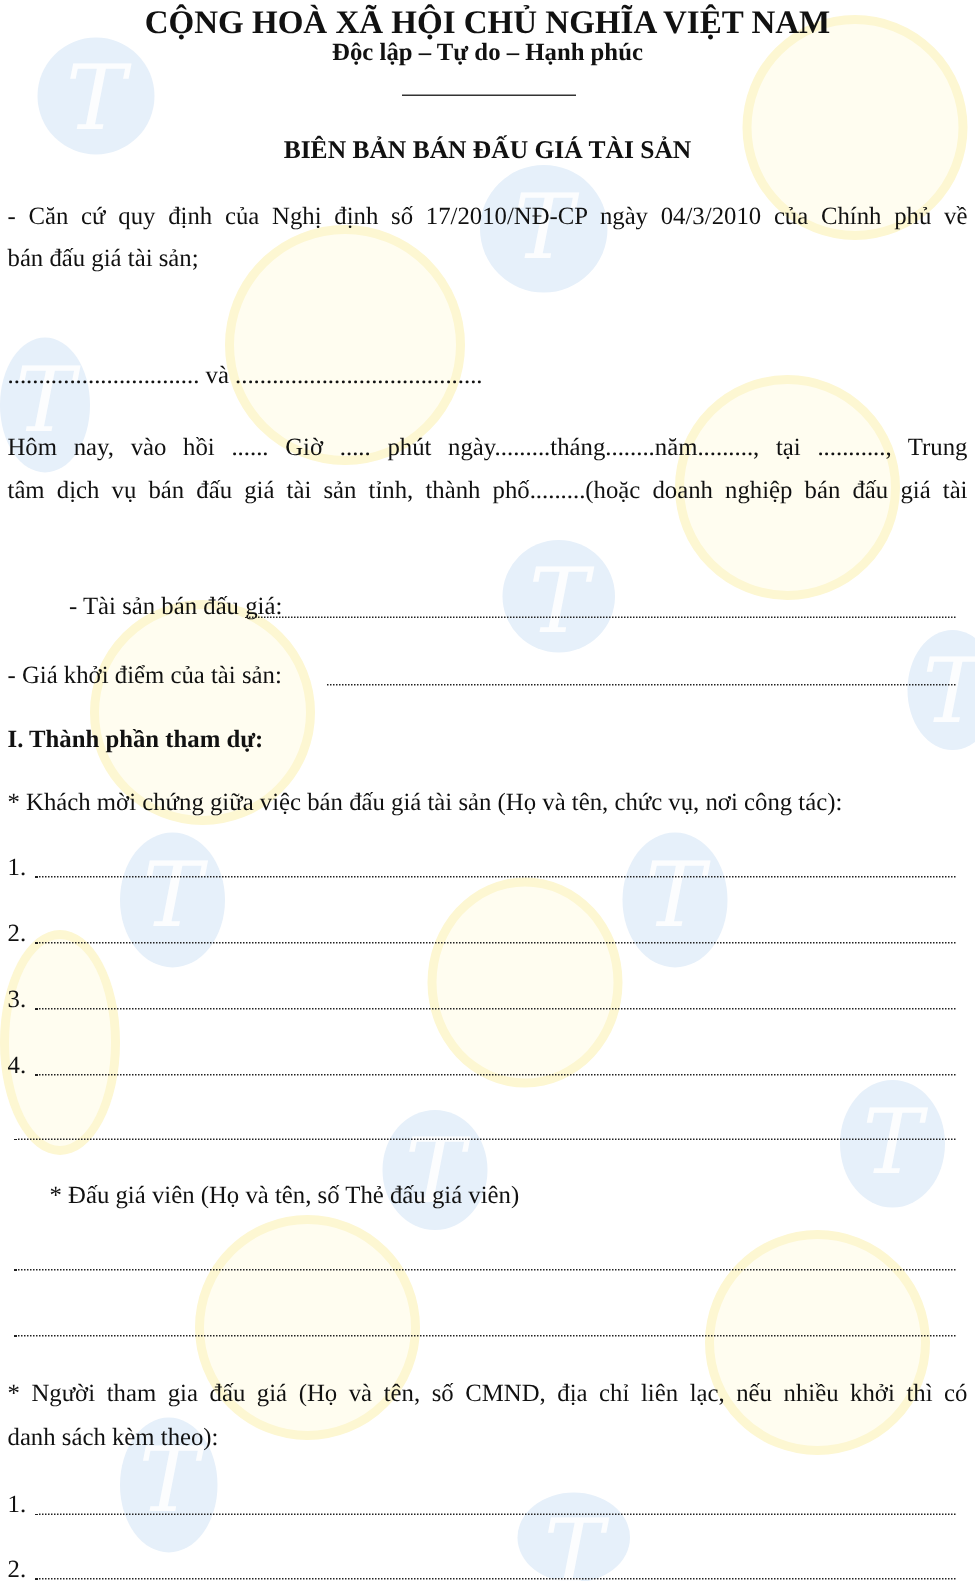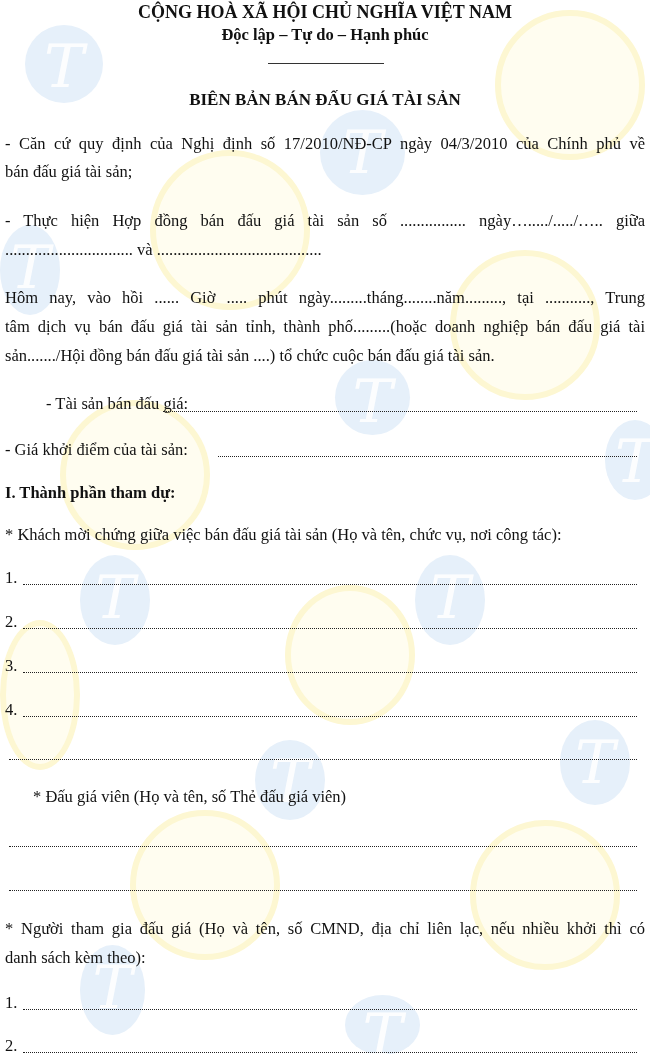--- a/index.html
+++ b/index.html
@@ -43,35 +43,33 @@
 <div class="wm yellow" style="left:0px;top:620px;width:80px;height:150px;"></div>
 <div class="wm blue" style="left:560px;top:720px;width:70px;height:85px;"></div>
 <div class="wm blue" style="left:255px;top:740px;width:70px;height:80px;"></div>
 <div class="wm yellow" style="left:130px;top:810px;width:150px;height:150px;"></div>
 <div class="wm yellow" style="left:470px;top:820px;width:150px;height:150px;"></div>
 <div class="wm blue" style="left:80px;top:945px;width:65px;height:90px;"></div>
 <div class="wm blue" style="left:345px;top:995px;width:75px;height:60px;"></div>
 
 <div class="page">
 
-  <div class="line center bold" style="top:2px;font-size:18px;">CỘNG HOÀ XÃ HỘI CHỦ NGHĨA VIỆT NAM</div>
+  <div class="line center bold" style="top:2px;font-size:22px;">CỘNG HOÀ XÃ HỘI CHỦ NGHĨA VIỆT NAM</div>
   <div class="line center bold" style="top:25px;font-size:16.5px;">Độc lập – Tự do – Hạnh phúc</div>
   <div class="hr" style="top:63px;"></div>
 
   <div class="line center bold" style="top:90px;font-size:17px;">BIÊN BẢN BÁN ĐẤU GIÁ TÀI SẢN</div>
 
   <div class="line just" style="top:134px;">- Căn cứ quy định của Nghị định số 17/2010/NĐ-CP ngày 04/3/2010 của Chính phủ về</div>
   <div class="line" style="left:5px;top:162px;">bán đấu giá tài sản;</div>
 
-  <div class="line just" style="top:211px;">- Thực hiện Hợp đồng bán đấu giá tài sản số ................ ngày…...../...../….. giữa</div>
   <div class="line" style="left:5px;top:240px;">............................... và ........................................</div>
 
   <div class="line just" style="top:288px;">Hôm nay, vào hồi ...... Giờ ..... phút ngày.........tháng........năm........., tại ..........., Trung</div>
   <div class="line just" style="top:317px;">tâm dịch vụ bán đấu giá tài sản tỉnh, thành phố.........(hoặc doanh nghiệp bán đấu giá tài</div>
-  <div class="line" style="left:5px;top:346px;">sản......./Hội đồng bán đấu giá tài sản ....) tổ chức cuộc bán đấu giá tài sản.</div>
 
   <div class="line" style="left:5px;top:394px;margin-left:41px;">
     <span>- Tài sản bán đấu giá:</span>
   </div>
   <div class="dots" style="position:absolute;left:163px;top:399px;width:474px;"></div>
 
   <div class="line" style="left:5px;top:440px;">
     <span>- Giá khởi điểm của tài sản:</span>
   </div>
   <div class="dots" style="position:absolute;left:218px;top:444px;width:419px;"></div>

